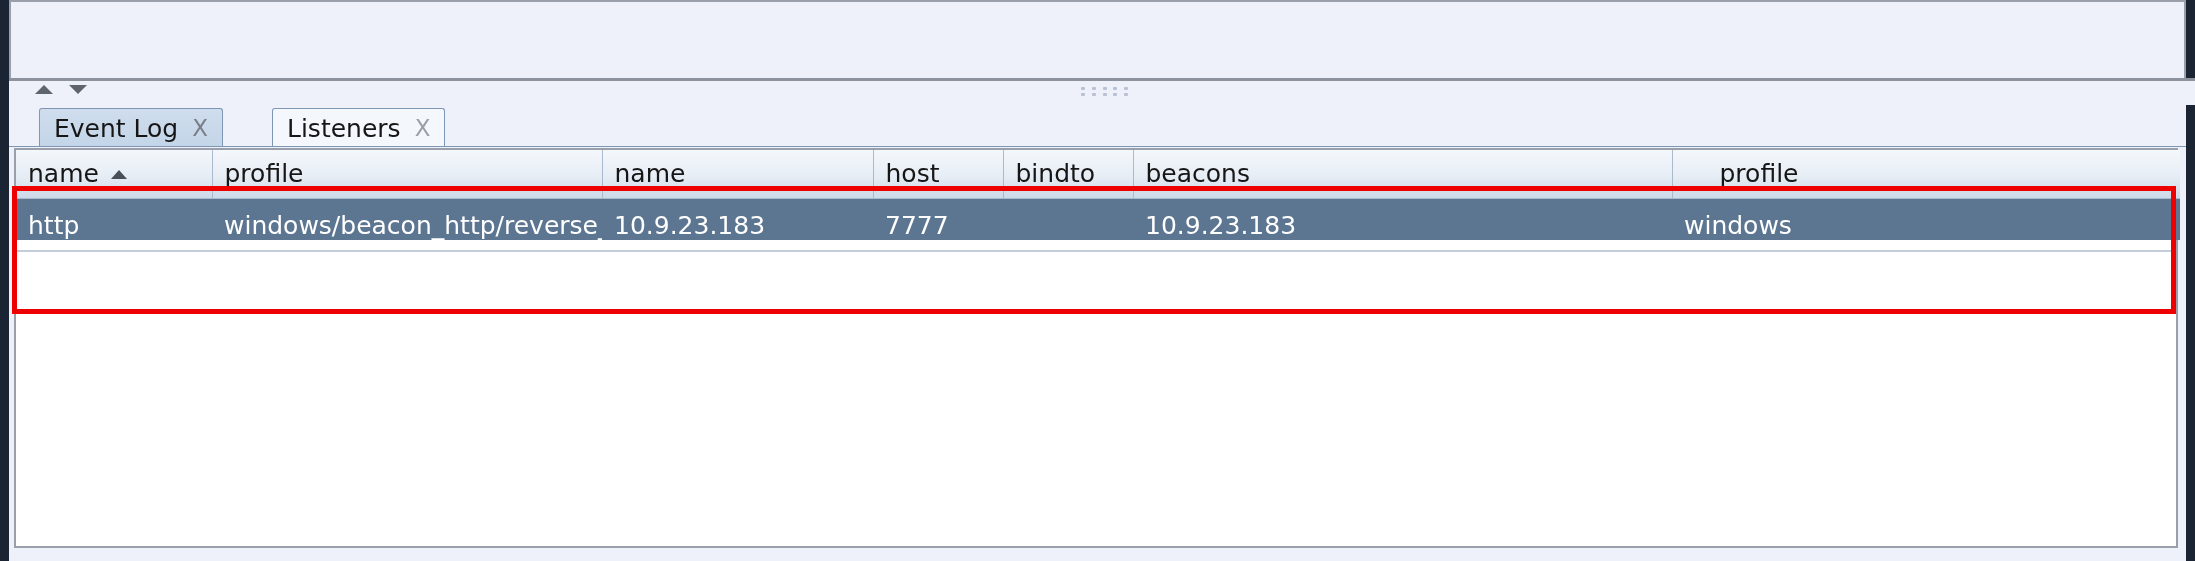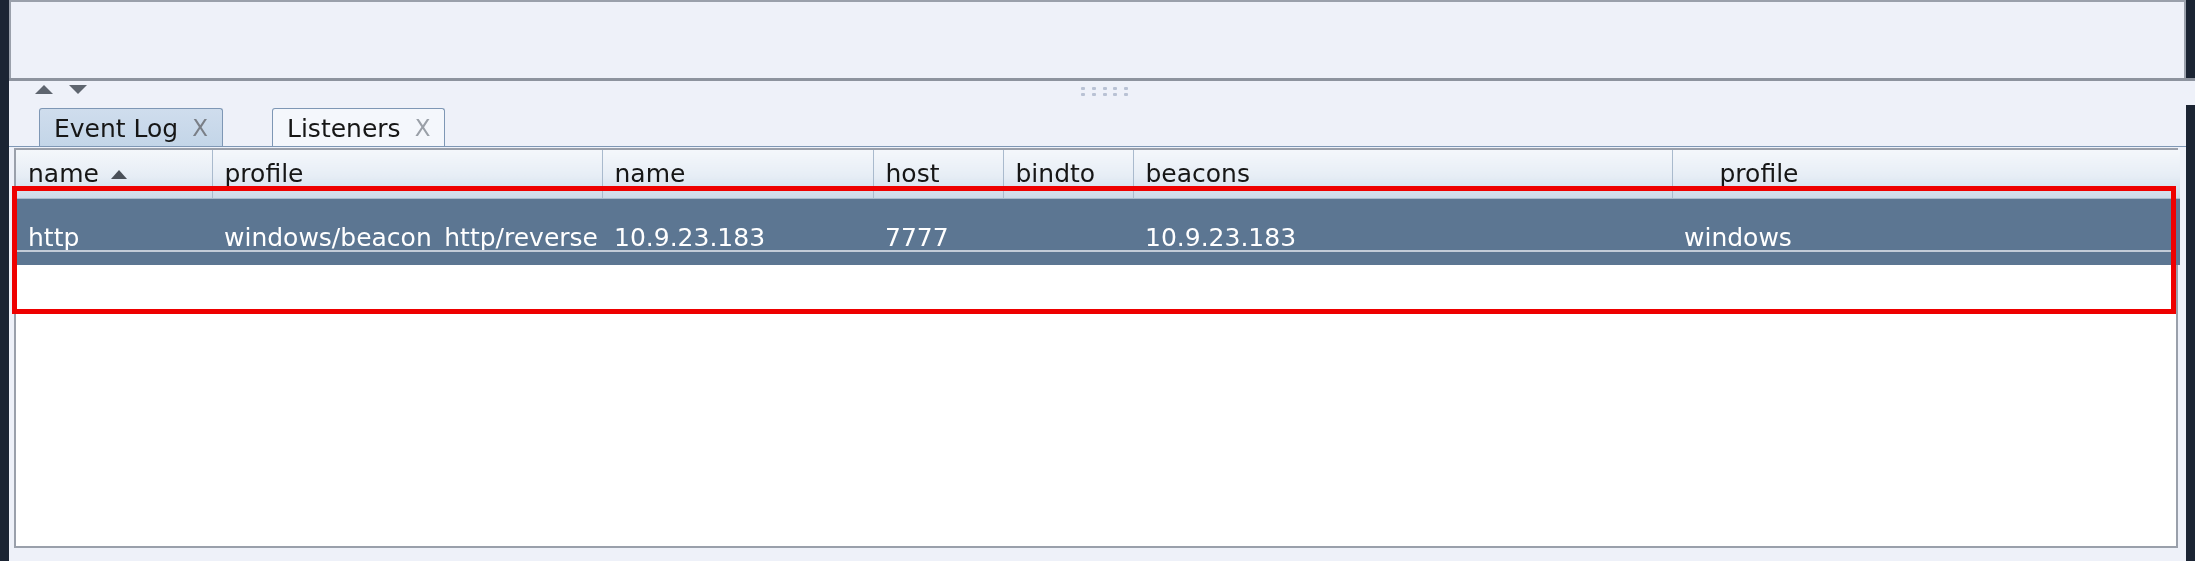--- a/index.html
+++ b/index.html
@@ -173,21 +173,21 @@
   }
   .sort-asc {
     width: 0; height: 0;
     border-left: 8px solid transparent;
     border-right: 8px solid transparent;
     border-bottom: 9px solid #4a5058;
     margin-top: 2px;
   }
 
   tbody td {
-    height: 67px;
+    height: 42px;
     padding: 12px 0 0 12px;
     font-size: 25px;
     color: #ffffff;
     box-sizing: border-box;
     white-space: nowrap;
     overflow: hidden;
   }
   tbody tr.selected td {
     background: #5c7692;
   }

